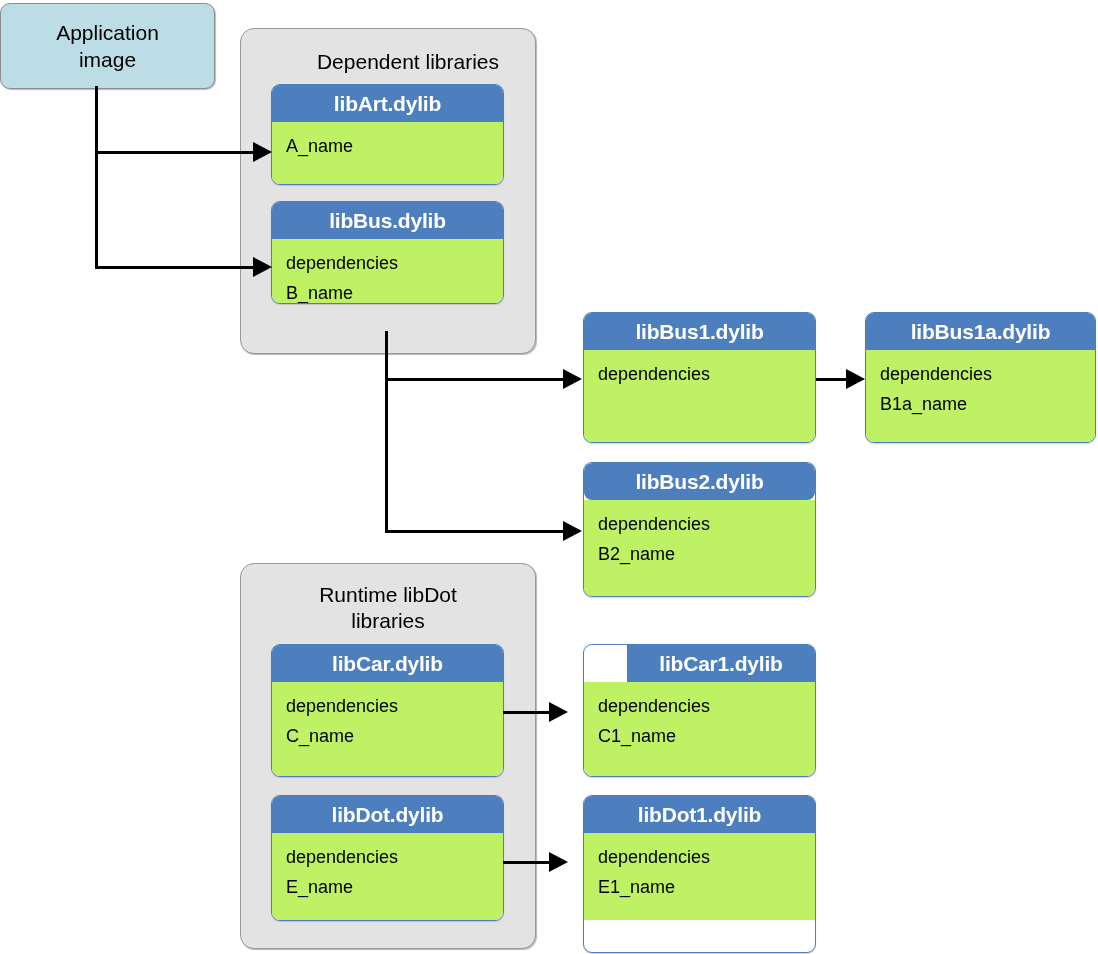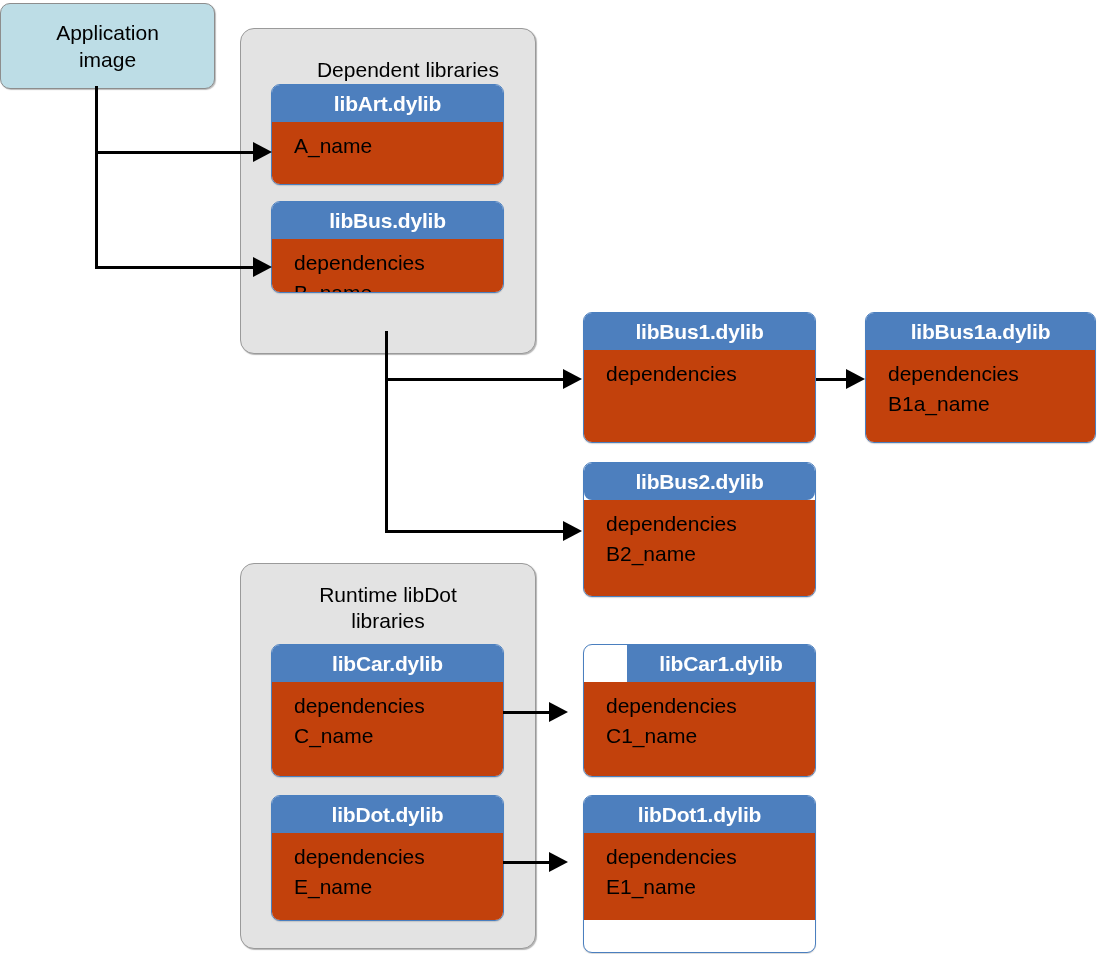--- a/index.html
+++ b/index.html
@@ -74,25 +74,25 @@
     font-size: 21px;
     text-align: center;
     box-sizing: border-box;
     display: flex;
     align-items: center;
     justify-content: center;
     letter-spacing: -0.2px;
   }
   .lib-body {
     box-sizing: border-box;
-    padding: 9px 0 0 22px;
-    font-size: 21px;
+    padding: 9px 0 0 14px;
+    font-size: 18px;
     line-height: 30px;
     color: #000000;
-    background: #c2410c;
+    background: #bef264;
   }
   .lib-body .row {
     display: block;
     white-space: nowrap;
   }
 
   
   .conn-h {
     position: absolute;
     height: 0;
@@ -118,31 +118,31 @@
 <div id="canvas">
 
   <div class="app-box" style="left:0px; top:3px; width:215px; height:86px;">
     <div class="app-box-label">
       <span>Application</span><br>
       <span>image</span>
     </div>
   </div>
 
   <div class="group-panel" style="left:240px; top:28px; width:296px; height:326px;">
-    <div class="group-title" style="top:28px;padding-left:40px;">Dependent libraries</div>
+    <div class="group-title" style="top:20px;padding-left:40px;">Dependent libraries</div>
   </div>
 
   <div class="lib-card" style="left:271px; top:84px; width:233px; height:101px;">
     <div class="lib-header" style="height:37px;">libArt.dylib</div>
     <div class="lib-body" style="height:62px;">
       <span class="row">A_name</span>
     </div>
   </div>
 
-  <div class="lib-card" style="left:271px; top:201px; width:233px; height:92px;">
+  <div class="lib-card" style="left:271px; top:201px; width:233px; height:103px;">
     <div class="lib-header" style="height:37px;">libBus.dylib</div>
     <div class="lib-body" style="height:92px;">
       <span class="row">dependencies</span>
       <span class="row">B_name</span>
     </div>
   </div>
 
   <div class="lib-card" style="left:583px; top:312px; width:233px; height:131px;">
     <div class="lib-header" style="height:37px;">libBus1.dylib</div>
     <div class="lib-body" style="height:92px;">

